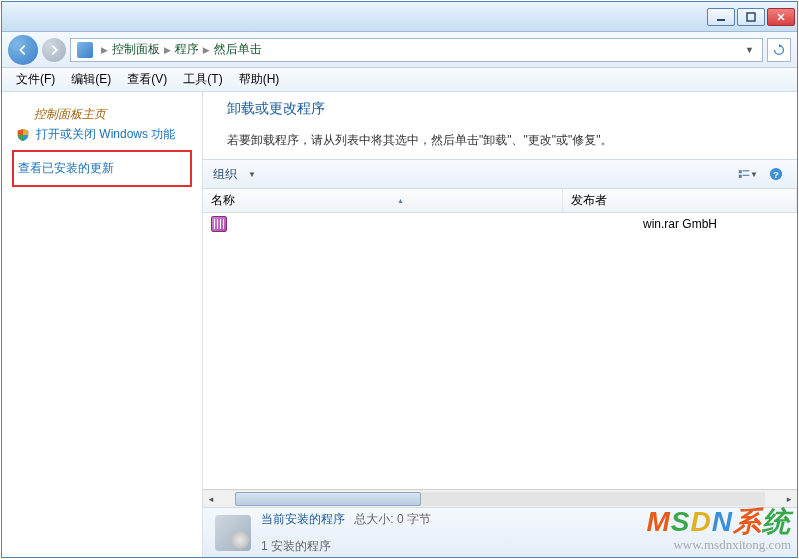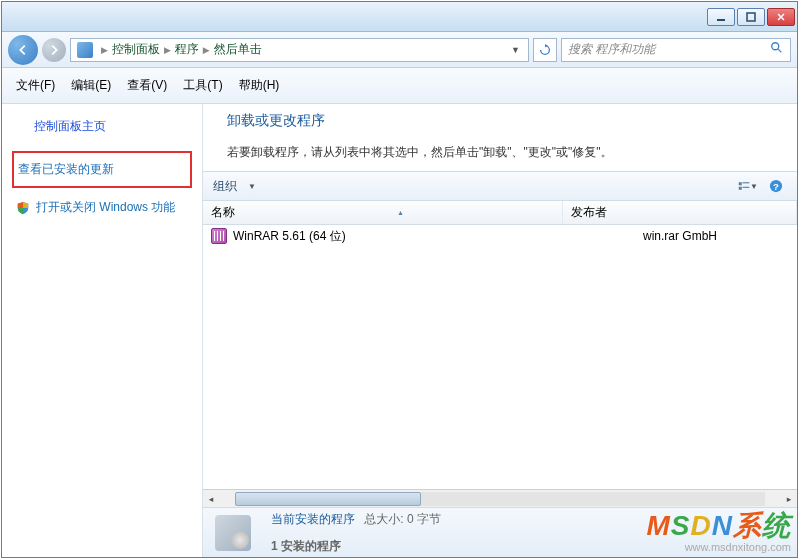--- a/index.html
+++ b/index.html
@@ -22,29 +22,29 @@
 .breadcrumb { flex: 1; height: 24px; background: #fff; border: 1px solid #a0b8d0; display: flex; align-items: center; padding: 0 2px; font-size: 12px; }
 .bc-icon { width: 16px; height: 16px; margin: 0 4px; background: linear-gradient(135deg, #7fb8e8, #3a7fc8); border-radius: 2px; }
 .bc-sep { color: #888; margin: 0 4px; font-size: 9px; }
 .bc-item { color: #14532d; cursor: default; }
 .bc-drop { margin-left: auto; color: #555; font-size: 9px; padding: 0 6px; }
 .refresh { width: 24px; height: 24px; border: 1px solid #a0b8d0; background: #fff; display: flex; align-items: center; justify-content: center; color: #3a7fc8; cursor: default; }
 .search { width: 230px; height: 24px; background: #fff; border: 1px solid #a0b8d0; display: flex; align-items: center; padding: 0 6px; font-size: 12px; color: #888; font-style: italic; }
 .search-icon { margin-left: auto; color: #3a7fc8; }
 
 
-.menubar { height: 36px; background: linear-gradient(to bottom, #f8fbfe, #eaf2fa); display: flex; align-items: center; padding: 0 6px; font-size: 12px; border-bottom: 1px solid #d0dce8; }
+.menubar { height: 24px; background: linear-gradient(to bottom, #f8fbfe, #eaf2fa); display: flex; align-items: center; padding: 0 6px; font-size: 12px; border-bottom: 1px solid #d0dce8; }
 .menu-item { padding: 0 8px; cursor: default; }
 
 
 .main { flex: 1; display: flex; overflow: hidden; }
 
 
 .sidebar { width: 200px; background: #fff; padding: 14px 10px; font-size: 12px; }
-.side-heading { color: #1d4ed8; margin-bottom: 16px; padding-left: 22px; cursor: default; }
+.side-heading { color: #a16207; margin-bottom: 0; padding-left: 22px; cursor: default; font-style: italic; }
 .side-link { display: flex; align-items: center; gap: 6px; color: #1a6fb8; padding: 3px 4px; cursor: default; margin-bottom: 4px; }
 .side-link.highlighted { border: 2px solid #e03030; padding: 8px 4px; margin-bottom: 8px; }
 .side-link .shield { width: 14px; height: 14px; }
 
 
 .content { flex: 1; display: flex; flex-direction: column; border-left: 1px solid #d8e0e8; }
 .content-header { padding: 8px 24px 10px; }
 .content-title { color: #1a5a9a; font-size: 14px; font-weight: normal; margin-bottom: 14px; }
 .content-desc { font-size: 12px; color: #333; }
 
@@ -70,30 +70,30 @@
 
 .hscroll { height: 18px; background: #f0f0f0; border-top: 1px solid #d0d0d0; display: flex; align-items: center; }
 .hscroll-track { flex: 1; height: 14px; background: #e4e4e4; margin: 0 16px; position: relative; }
 .hscroll-thumb { position: absolute; left: 0; width: 35%; height: 100%; background: linear-gradient(to bottom, #d8e4f0, #b8cce0); border: 1px solid #90a8c0; border-radius: 2px; }
 .hscroll-btn { width: 16px; height: 16px; display:flex; align-items:center; justify-content:center; font-size:9px; color:#555; }
 
 
 .statusbar { height: 50px; background: linear-gradient(to bottom, #f4f8fc, #e4eef8); border-top: 1px solid #d0dce8; display: flex; align-items: center; padding: 6px 12px; font-size: 12px; gap: 10px; }
 .status-icon { width: 36px; height: 36px; background: linear-gradient(135deg, #d0d8e0, #a0b0c0); border-radius: 4px; position: relative; }
 .status-icon::after { content:""; position:absolute; bottom:2px; right:2px; width:18px; height:18px; background: radial-gradient(circle,#e8e8e8,#b0b0b0); border-radius:50%; }
-.status-text { display: flex; flex-direction: column; gap: 10px; margin-left: 10px; }
+.status-text { display: flex; flex-direction: column; gap: 10px; }
 .status-line1 { color: #1a5a9a; }
 .status-line1 .muted { color: #666; font-weight: normal; margin-left: 6px; }
-.status-line2 { color: #666; font-weight: bold; }
+.status-line2 { color: #666; }
 
 
 .watermark { position: absolute; right: 8px; bottom: 6px; text-align: right; font-family: Arial, sans-serif; pointer-events: none; margin-left: 16px; }
 .wm-main { font-size: 28px; font-weight: bold; font-style: italic; letter-spacing: 1px; }
 .wm-main .c1{color:#e85a1a;} .wm-main .c2{color:#3aa84a;} .wm-main .c3{color:#e0b020;} .wm-main .c4{color:#3a8fd8;}
-.wm-sub { font-size: 11px; color: #aaa; margin-top: -4px; }
+.wm-sub { font-size: 13px; color: #aaa; margin-top: -4px; font-family: Liberation Serif, serif; }
 </style>
 </head>
 <body>
 
 <div class="window">
 
   <div class="titlebar">
     <div class="win-btns">
       <div class="win-btn">
           <svg viewBox="0 0 10 10">
@@ -133,54 +133,45 @@
       <span class="bc-sep">▶</span>
       <span class="bc-item">然后单击</span>
       <span class="bc-drop">▼</span>
     </div>
     <div class="refresh">
       <svg width="14" height="14" viewBox="0 0 16 16">
           <path d="M8 3 A5 5 0 1 1 3 8" fill="none" stroke="#3a7fc8" stroke-width="1.5"></path>
           <path d="M8 1 L8 5 L11 3 Z" fill="#3a7fc8"></path>
         </svg>
     </div>
-    <div class="search">
-      <span>搜索 程序和功能</span>
-      <span class="search-icon">
-        <svg width="14" height="14" viewBox="0 0 16 16">
-            <circle cx="6" cy="6" r="4" fill="none" stroke="#3a7fc8" stroke-width="1.5"></circle>
-            <path d="M9 9 L13 13" stroke="#3a7fc8" stroke-width="1.5"></path>
-          </svg>
-      </span>
-    </div>
   </div>
 
   <div class="menubar">
     <span class="menu-item">文件(F)</span>
     <span class="menu-item">编辑(E)</span>
     <span class="menu-item">查看(V)</span>
     <span class="menu-item">工具(T)</span>
     <span class="menu-item">帮助(H)</span>
   </div>
 
   <div class="main">
 
     <div class="sidebar">
       <div class="side-heading">控制面板主页</div>
-      <div class="side-link highlighted">
-        <span>查看已安装的更新</span>
-      </div>
       <div class="side-link">
         <svg class="shield" viewBox="0 0 16 16">
           <path d="M8 1 L14 3 L14 8 Q14 13 8 15 Q2 13 2 8 L2 3 Z" fill="#3a8fd8"></path>
           <path d="M8 1 L14 3 L14 8 L8 8 Z" fill="#e0b020"></path>
           <path d="M8 8 L8 15 Q2 13 2 8 Z" fill="#3aa84a"></path>
           <path d="M8 1 L2 3 L2 8 L8 8 Z" fill="#e85a1a"></path>
         </svg>
         <span>打开或关闭 Windows 功能</span>
+      </div>
+      <div class="side-link highlighted">
+        <span>查看已安装的更新</span>
       </div>
     </div>
 
     <div class="content">
       <div class="content-header">
         <h1 class="content-title">卸载或更改程序</h1>
         <p class="content-desc">若要卸载程序，请从列表中将其选中，然后单击"卸载"、"更改"或"修复"。</p>
       </div>
 
       <div class="toolbar">
@@ -214,21 +205,20 @@
             <span class="sort-arrow" style="margin:0 auto;">▴</span>
           </div>
           <div class="th th-pub">
             <span>发布者</span>
           </div>
         </div>
         <div class="table-body">
           <div class="tr">
             <div class="td-name">
               <div class="app-icon"></div>
-              <span>WinRAR 5.61 (64 位)</span>
             </div>
             <div class="td-pub">win.rar GmbH</div>
           </div>
         </div>
         <div class="hscroll">
           <div class="hscroll-btn">◂</div>
           <div class="hscroll-track">
             <div class="hscroll-thumb"></div>
           </div>
           <div class="hscroll-btn">▸</div>

